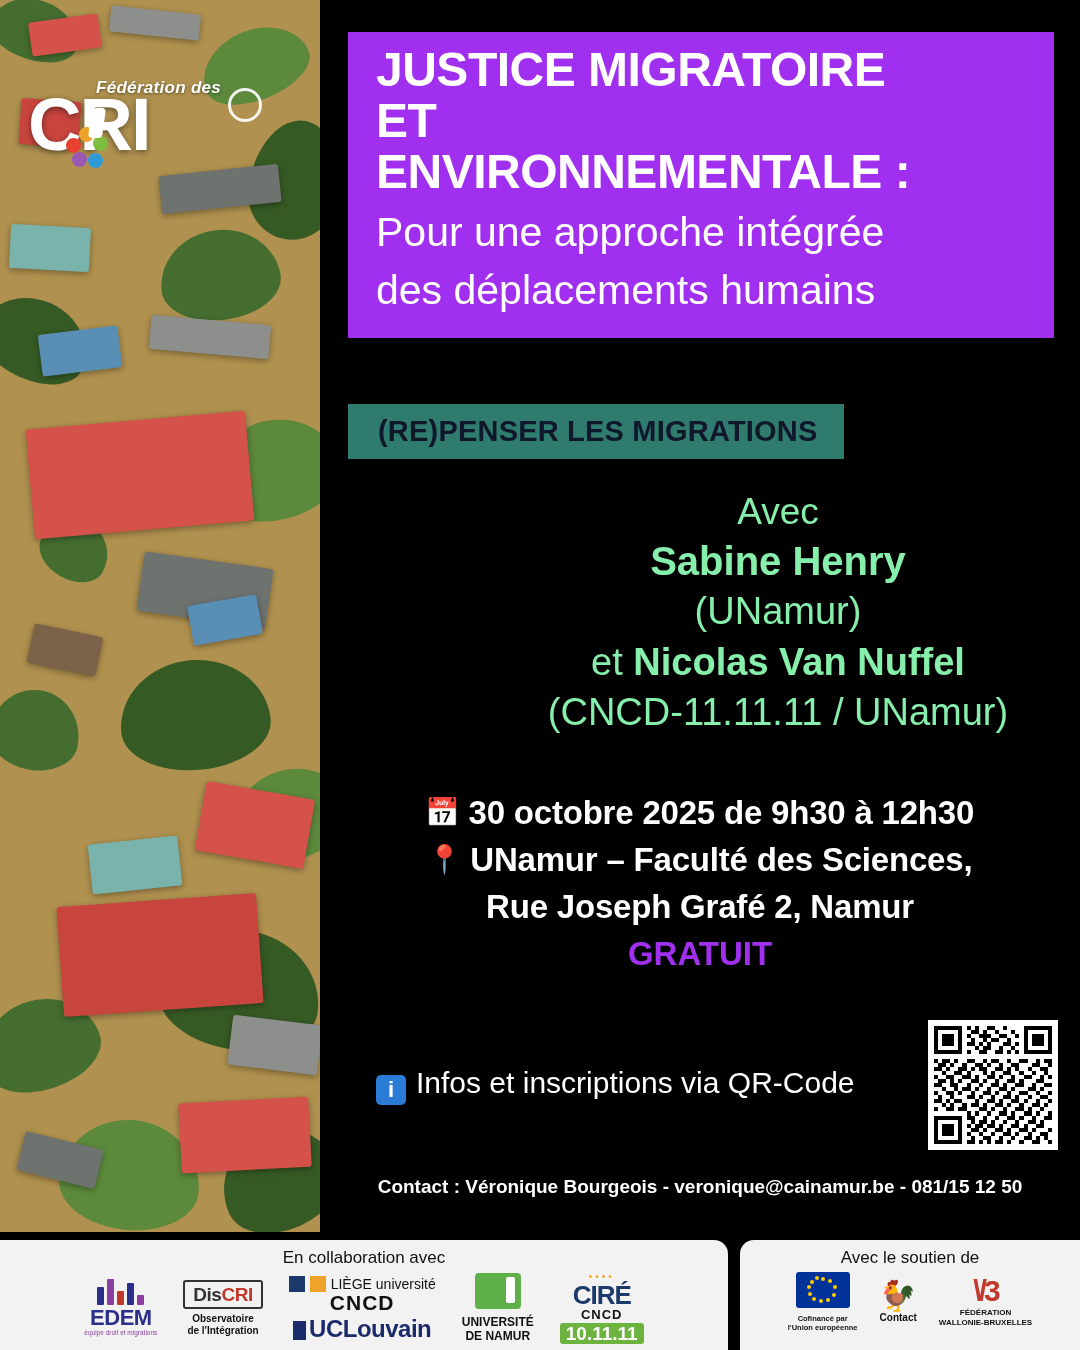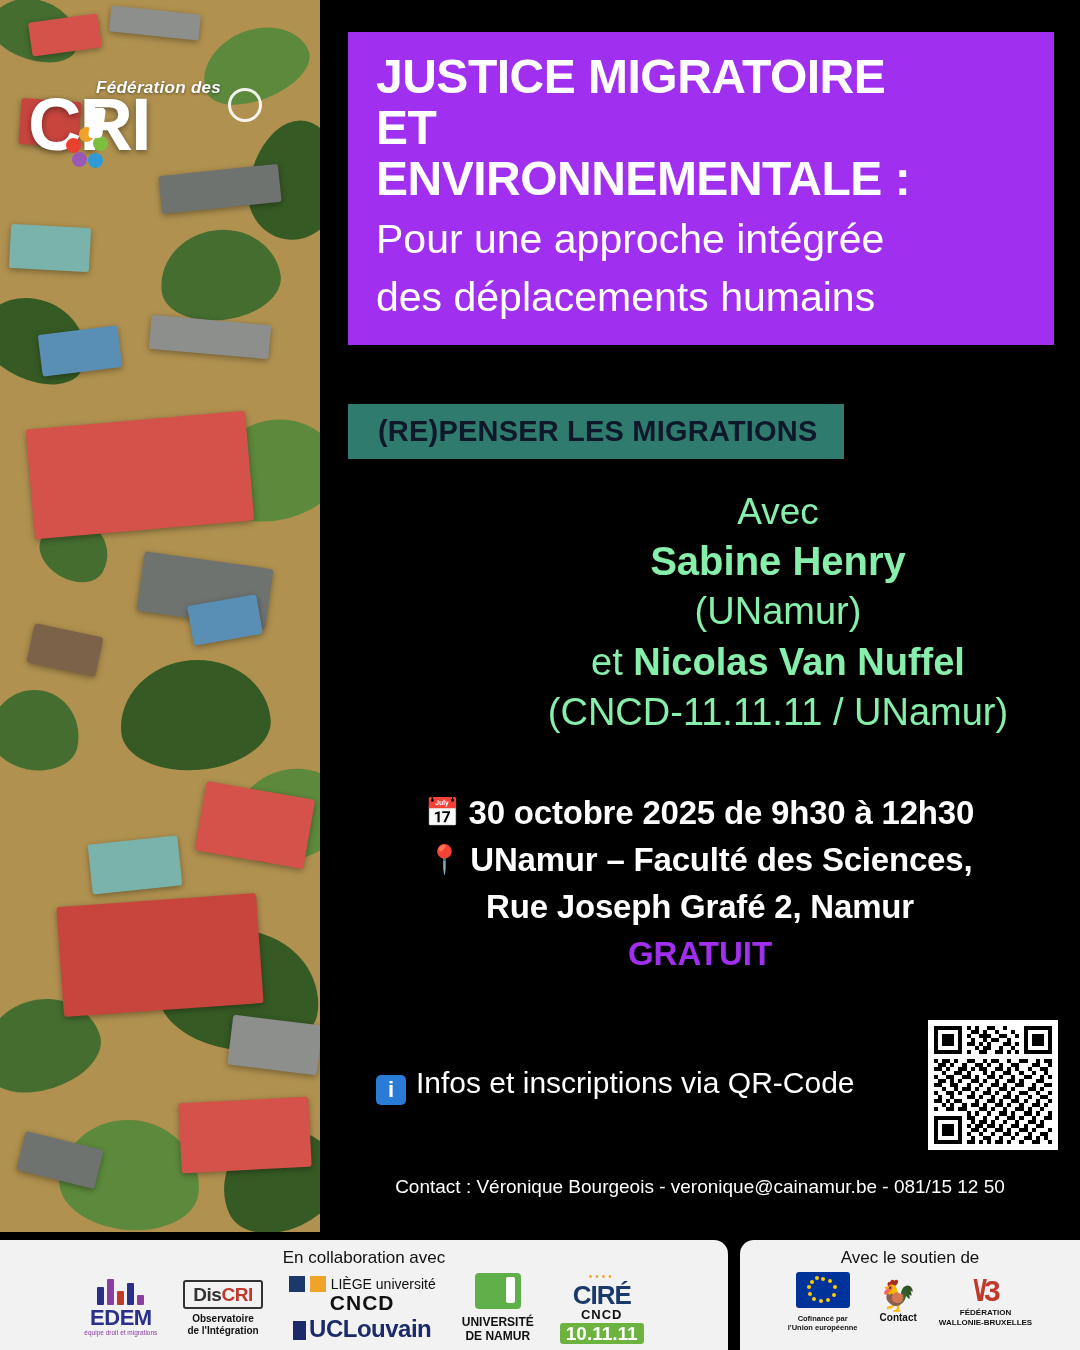--- a/index.html
+++ b/index.html
@@ -77,21 +77,21 @@
   .cri-circ {
     position:absolute; left:200px; top:10px; width:34px; height:34px;
     border-radius:50%; border:3px solid rgba(255,255,255,.9);
   }
 
   
   .content { position:absolute; left:320px; top:0; width:760px; height:1232px; background:#000; }
 
   .title-box {
     position:absolute; left:28px; top:32px; width:706px;
-    background:#a12ff0; padding:20px 28px 24px 28px;
+    background:#a12ff0; padding:13px 28px 24px 28px;
   }
   .title-main {
     color:#fff; font-weight:800; font-size:48px; line-height:1.06;
     letter-spacing:-.5px; text-transform:uppercase;
   }
   .title-sub {
     color:#fff; font-weight:400; font-size:41px; line-height:1.18;
     margin-top:10px;
   }
 
@@ -131,21 +131,21 @@
     line-height:30px; margin-right:10px; vertical-align:-4px;
   }
   .qr {
     position:absolute; right:0; top:0; width:130px; height:130px;
     background:#fff; padding:6px;
   }
   .qr canvas, .qr .qrgrid { width:118px; height:118px; display:block; }
 
   .contact {
     position:absolute; left:0; top:1176px; width:760px; text-align:center;
-    color:#fff; font-size:19px; font-weight:400;
+    color:#fff; font-size:19px; font-weight:700;
   }
 
   
   .bottom { position:absolute; left:0; top:1232px; width:1080px; height:118px; background:#000; }
   .panel {
     position:absolute; top:8px; height:118px; background:#f2f2f2;
     border-radius:14px;
   }
   .panel.left { left:0; width:728px; border-radius:0 14px 0 0; }
   .panel.right { left:740px; width:340px; border-radius:14px 0 0 0; }

